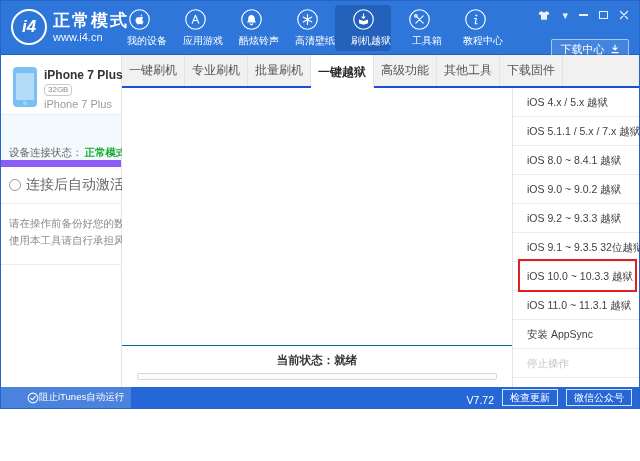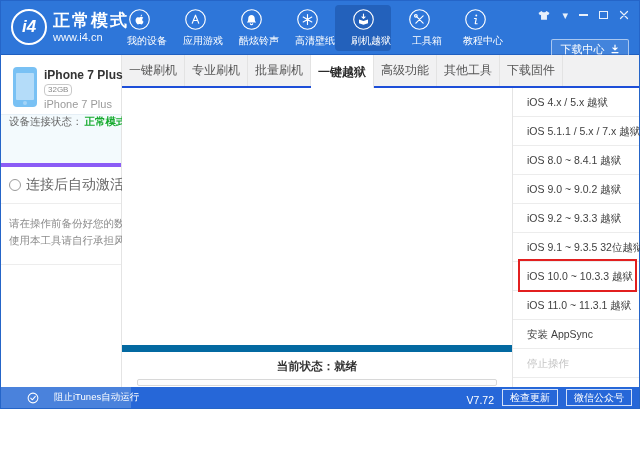--- a/index.html
+++ b/index.html
@@ -63,22 +63,22 @@
     border-radius:50%; background:#a5d4f7; }
   .device-name { position:absolute; left:43px; top:5px; font-size:12px;
     font-weight:bold; color:#333; white-space:nowrap; }
   .capacity-badge { position:absolute; left:43px; top:21px; font-size:8px;
     color:#8a8a8a; border:1px solid #c9c9c9; border-radius:4px; padding:0 3px;
     line-height:10px; }
   .device-model { position:absolute; left:43px; top:35px; font-size:11px;
     color:#9b9b9b; white-space:nowrap; }
 
   .status-band { position:absolute; top:59px; left:0; right:0; height:53px;
-    background:#f3fafd; border-top:1px solid #e6eff6; border-bottom:4px solid #8b5cf6;
-    display:flex; align-items:flex-start; padding-left:8px; font-size:10.5px; color:#666;
+    background:#f3fafd; border-top:1px solid #e6eff6; border-bottom:7px solid #8b5cf6;
+    display:flex; align-items:flex-end; padding-left:8px; font-size:10.5px; color:#666;
     white-space:nowrap; }
   .status-value { color:#17ab2f; font-weight:bold; margin-left:2px; }
 
   .radio-row { position:absolute; top:112px; left:0; right:0; height:37px;
     display:flex; align-items:center; gap:5px; padding-left:8px;
     border-bottom:1px solid #ededed; cursor:pointer; }
   .radio-circle { width:12px; height:12px; border:1px solid #9a9a9a;
     border-radius:50%; background:#fff; flex:none; }
   .radio-label { font-size:14px; color:#666; white-space:nowrap; }
 
@@ -86,41 +86,41 @@
     border-bottom:1px solid #ededed; }
   .warning-line { font-size:10.5px; color:#8c8c8c; line-height:17px; white-space:nowrap; }
   .backup-btn { display:block; margin:10px auto 0; width:97px; height:24px;
     background:#3eb54a; color:#fff; border:none; border-radius:3px; font-size:11.5px;
     cursor:pointer; font-family:inherit; }
 
   
   .main { position:absolute; left:121px; right:127px; top:87px; bottom:21px;
     background:#fff; }
   .status-block { position:absolute; left:0; right:0; bottom:0; height:42px;
-    border-top:7px solid #0369a1; text-align:center; }
+    border-top:1px solid #0369a1; text-align:center; }
   .status-text { margin-top:7px; font-size:11.5px; color:#333; font-weight:bold; }
   .progress-track { margin:5px auto 0; width:360px; height:7px;
     border:1px solid #d8d8d8; background:#fcfcfc; border-radius:2px; overflow:hidden; }
   .progress-fill { height:100%; width:0%; background:#3eb54a; }
 
   
   .rightpanel { position:absolute; right:0; top:87px; width:127px; bottom:21px;
     background:#fff; border-left:1px solid #e4e4e4; }
   .jb-row { position:relative; height:29px; line-height:28px; padding-left:14px;
     font-size:10.5px; color:#3f3f3f; border-bottom:1px solid #ececec;
     white-space:nowrap; cursor:pointer; }
   .jb-row.disabled { color:#c4c4c4; cursor:default; }
   .hl { position:absolute; left:5px; right:2px; top:-3px; bottom:-2px;
     border:2px solid #e21f1f; pointer-events:none; }
 
   
   .footer { position:absolute; left:0; right:0; bottom:0; height:21px;
     background:#2667d8; color:#fff; display:flex; align-items:center; }
   .footer-left { width:130px; height:100%; background:#4a82dc; display:flex;
-    align-items:center; gap:15px; padding-left:26px; font-size:9.5px;
+    align-items:center; gap:0; padding-left:26px; font-size:9.5px;
     white-space:nowrap; cursor:pointer; flex:none; }
   .footer-left svg { flex:none; }
   .footer-right { margin-left:auto; display:flex; align-items:flex-end; gap:8px;
     padding-right:7px; }
   .version { font-size:10.5px; }
   .footer-btn { border:1px solid rgba(255,255,255,.8); background:transparent;
     color:#fff; font-size:10px; height:17px; padding:0 7px; border-radius:0;
     display:flex; align-items:center; cursor:pointer; font-family:Liberation Serif, serif;
     white-space:nowrap; }
   .ck { fill:none; stroke:#fff; stroke-width:1.2; stroke-linecap:round;

